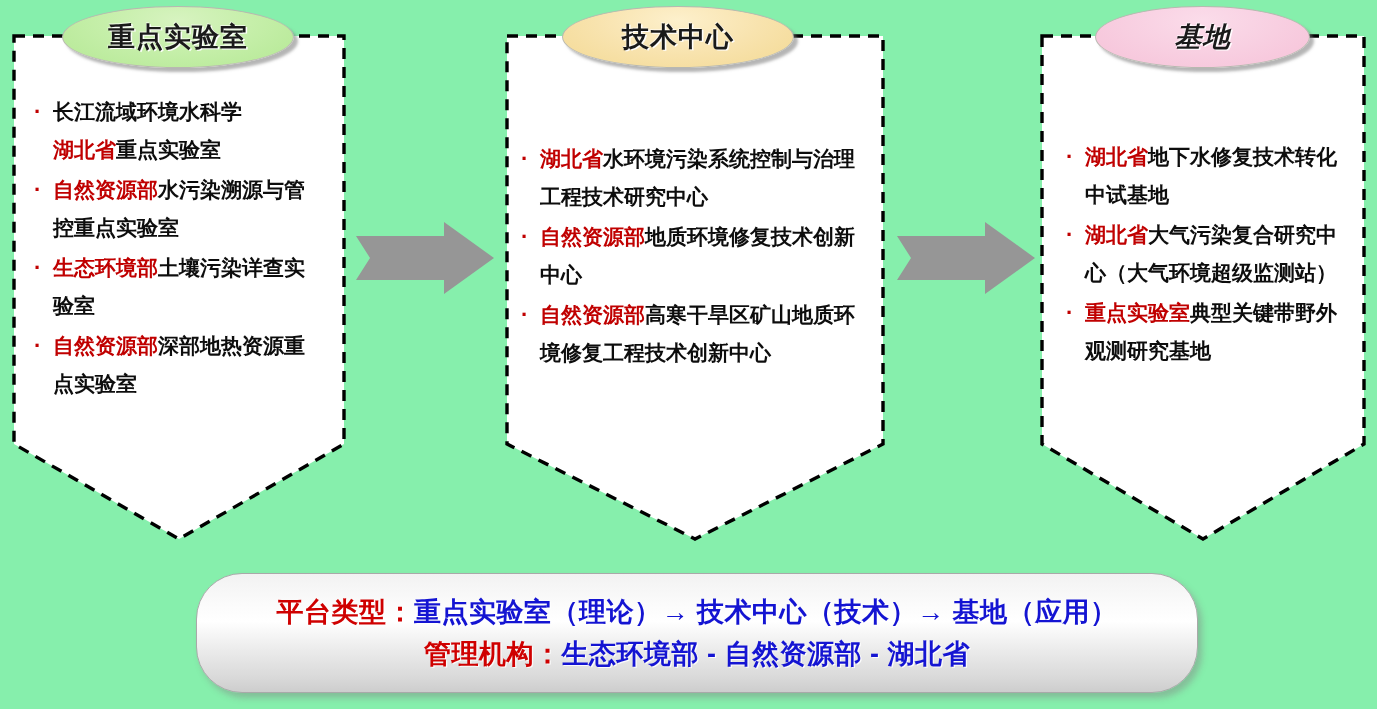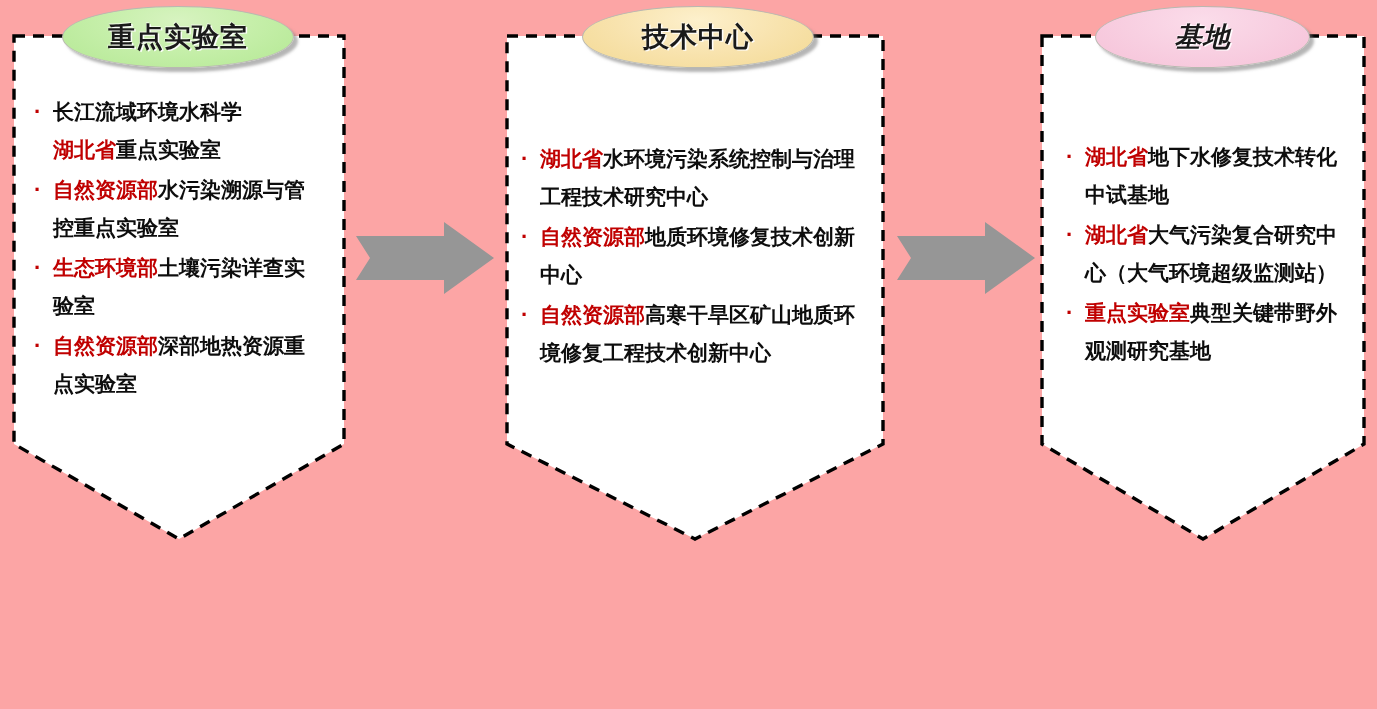--- a/index.html
+++ b/index.html
@@ -7,21 +7,21 @@
     padding: 0;
     background: #ffffff;
   }
   body {
     font-family: "Liberation Sans", "DejaVu Sans", sans-serif;
   }
   #canvas {
     position: relative;
     width: 1377px;
     height: 709px;
-    background: #fca5a5;
+    background: #86efac;
     overflow: hidden;
   }
 
   
   .column {
     position: absolute;
   }
   .column .pentagon-svg {
     position: absolute;
     left: 0;
@@ -181,21 +181,21 @@
       <polygon points="0,14 14,36 0,58 88,58 88,72 138,36 88,0 88,14"></polygon>
     </svg>
   </div>
 
   <div class="column" style="left:505px; top:34px; width:380px; height:507px;">
     <svg class="pentagon-svg" width="380" height="507" viewBox="0 0 380 507">
       <polygon points="2,2 378,2 378,410 190,505 2,410"></polygon>
     </svg>
   </div>
 
-  <div class="head-ellipse ell-yellow" style="left:582px; top:6px; width:232px; height:62px;justify-content:center;">
+  <div class="head-ellipse ell-yellow" style="left:562px; top:6px; width:232px; height:62px;justify-content:center;">
     <span class="head-label">技术中心</span>
   </div>
 
   <div class="bullets" style="left:521px; top:140px; width:352px;">
 
     <div class="bullet-item">
       <span class="bullet-dot">·</span>
       <span class="bullet-text"><span class="hl">湖北省</span><span>水环境污染系统控制与治理工程技术研究中心</span></span>
     </div>
 
@@ -237,14 +237,22 @@
       <span class="bullet-dot">·</span>
       <span class="bullet-text"><span class="hl">湖北省</span><span>大气污染复合研究中心（大气环境超级监测站）</span></span>
     </div>
 
     <div class="bullet-item">
       <span class="bullet-dot">·</span>
       <span class="bullet-text"><span class="hl">重点实验室</span><span>典型关键带野外观测研究基地</span></span>
     </div>
   </div>
 
+  <div id="summary" style="left:196px; top:573px; width:1002px; height:120px;">
+    <div class="summary-line" id="summary-line-1">
+      <span class="lbl">平台类型：</span><span class="val">重点实验室（理论）→ 技术中心（技术）→ 基地（应用）</span>
+    </div>
+    <div class="summary-line" id="summary-line-2">
+      <span class="lbl">管理机构：</span><span class="val">生态环境部 - 自然资源部 - 湖北省</span>
+    </div>
+  </div>
 
 </div>
 
 </body></html>

